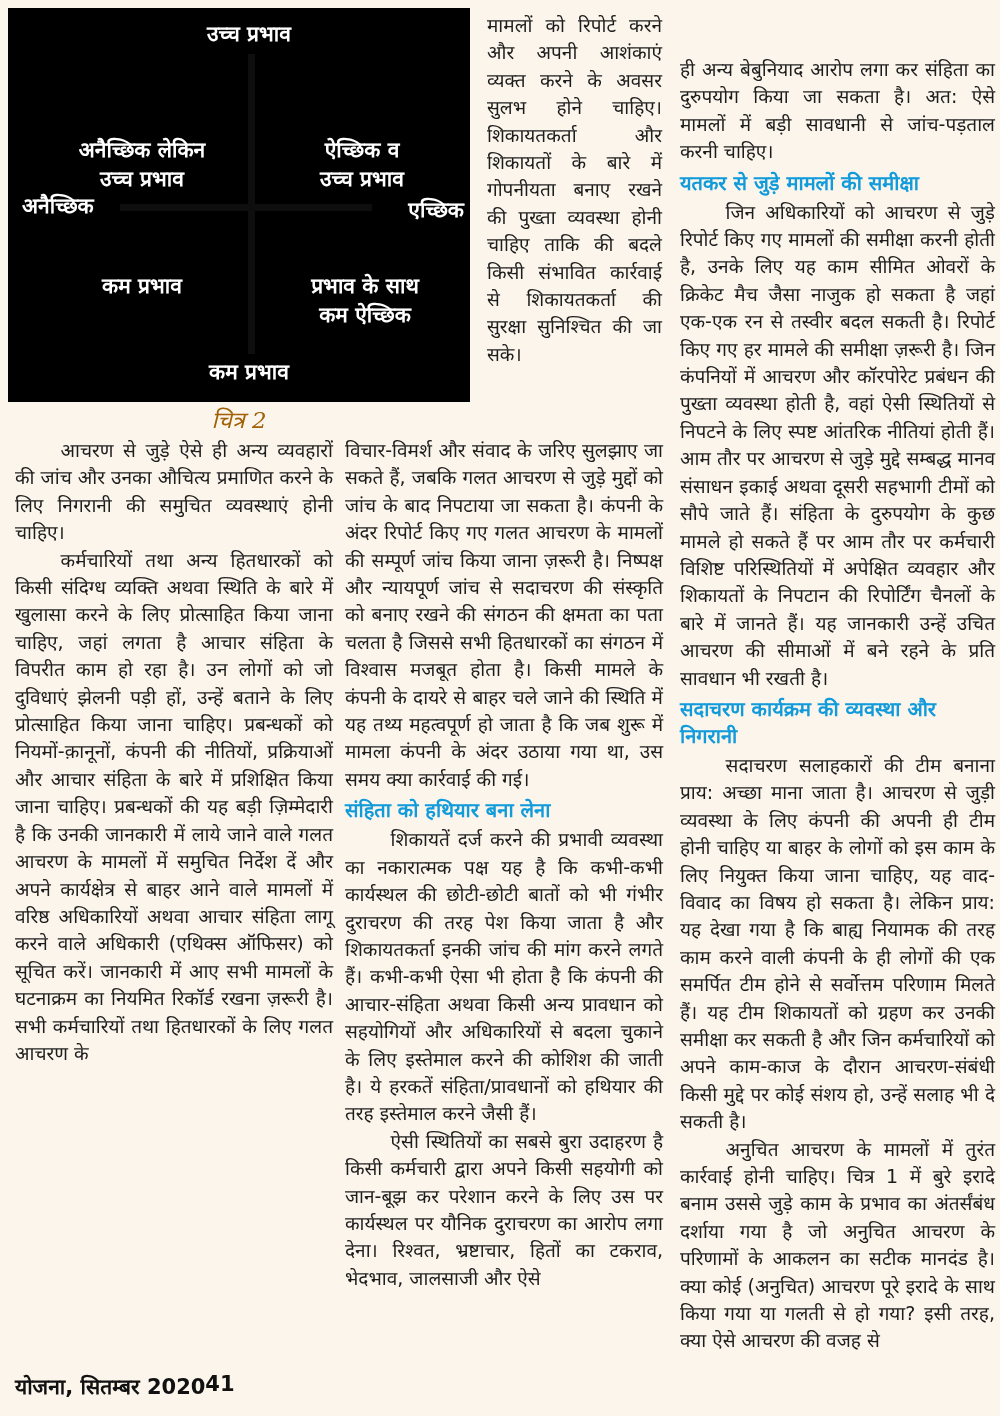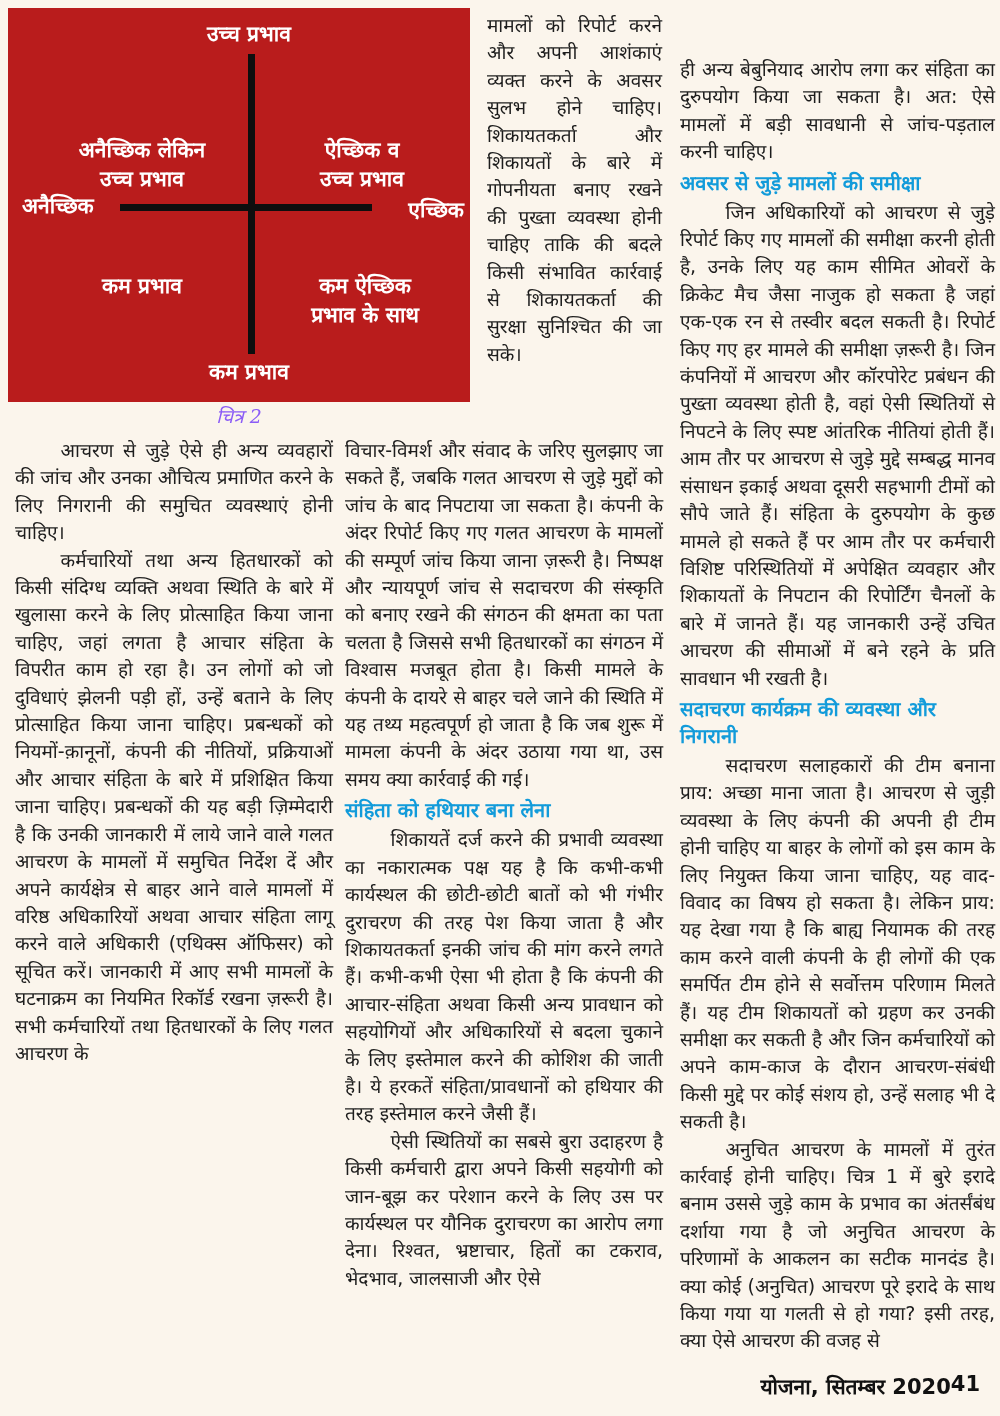--- a/index.html
+++ b/index.html
@@ -2,53 +2,53 @@
 <html lang="hi"><head>
 <meta charset="utf-8">
 <style>
   html,body { margin:0; padding:0; }
   .page {
     position:relative; width:1000px; height:1416px;
     background:#fbf5ec; color:#1c1c1c; overflow:hidden;
     font-family:"DejaVu Sans", sans-serif;
   }
   
-  .figure { position:absolute; left:8px; top:8px; width:462px; height:394px; background:#b91c1c; }
+  .figure { position:absolute; left:8px; top:8px; width:462px; height:394px; background:#000000; }
   .fig-text { position:absolute; color:#ffffff; font-weight:bold; font-size:21px; line-height:29px; text-align:center; }
   .fig-text span { display:block; }
   .f-top    { left:81px;  top:12px;  width:320px; }
   .f-bottom { left:81px;  top:350px; width:320px; }
   .f-left   { left:14px;  top:184px; width:100px; text-align:left; }
   .f-right  { left:372px; top:188px; width:84px;  text-align:right; }
   .f-tl     { left:28px;  top:94px;  width:212px;margin-top:34px; }
   .f-tr     { left:258px; top:94px;  width:192px;margin-top:34px; }
   .f-bl     { left:28px;  top:264px; width:212px; }
   .f-br     { left:258px; top:264px; width:198px; }
   .vline { position:absolute; left:240px; top:46px;  width:7px;   height:300px; background:#0e0e0e; }
   .hline { position:absolute; left:112px; top:196px; width:252px; height:7px;   background:#0e0e0e; }
   .fig-caption {
     position:absolute; left:8px; top:403px; width:462px; text-align:center;
-    font-family:"DejaVu Serif", serif; font-style:italic; font-size:19px; color:#8b5cf6;
+    font-family:"DejaVu Serif", serif; font-style:italic; font-size:23px; color:#a16207;
   }
   
   .col { position:absolute; font-size:19px; line-height:27.4px; text-align:justify; }
   .col p { margin:0; }
   .col p.ind { text-indent:2.4em; }
   .col h3 {
     color:#129bda; font-size:20px; line-height:27px; font-weight:bold;
     margin:4px 0 2px 0; text-align:left;
   }
   .col1    { left:15px;  top:437px; width:318px; }
   .col2top { left:487px; top:12px;  width:175px; }
   .col2    { left:345px; top:437px; width:318px; }
   .col3    { left:680px; top:12px;  width:315px;margin-top:44px; }
   
   .footer {
     position:absolute; left:15px; right:20px; top:1372px;
-    display:flex; justify-content:flex-end;
+    display:flex; justify-content:flex-start;
     font-weight:bold; font-size:21px; color:#111111;
   }
 </style>
 </head>
 <body>
 
 <div class="page">
 
   <div class="figure">
     <div class="fig-text f-top">उच्च प्रभाव</div>
@@ -61,22 +61,22 @@
       <span>उच्च प्रभाव</span>
     </div>
     <div class="fig-text f-tr">
       <span>ऐच्छिक व</span>
       <span>उच्च प्रभाव</span>
     </div>
     <div class="fig-text f-bl">
       <span>कम प्रभाव</span>
     </div>
     <div class="fig-text f-br">
+      <span>प्रभाव के साथ</span>
       <span>कम ऐच्छिक</span>
-      <span>प्रभाव के साथ</span>
     </div>
     <div class="fig-text f-bottom">कम प्रभाव</div>
   </div>
   <div class="fig-caption">चित्र 2</div>
 
   <div class="col col2top">
     <p>मामलों को रिपोर्ट करने और अपनी आशंकाएं व्यक्त करने के अवसर सुलभ होने चाहिए। शिकायतकर्ता और शिकायतों के बारे में गोपनीयता बनाए रखने की पुख्ता व्यवस्था होनी चाहिए ताकि की बदले किसी संभावित कार्रवाई से शिकायतकर्ता की सुरक्षा सुनिश्चित की जा सके।</p>
   </div>
 
   <div class="col col1">
@@ -86,21 +86,21 @@
 
   <div class="col col2">
     <p>विचार-विमर्श और संवाद के जरिए सुलझाए जा सकते हैं, जबकि गलत आचरण से जुड़े मुद्दों को जांच के बाद निपटाया जा सकता है। कंपनी के अंदर रिपोर्ट किए गए गलत आचरण के मामलों की सम्पूर्ण जांच किया जाना ज़रूरी है। निष्पक्ष और न्यायपूर्ण जांच से सदाचरण की संस्कृति को बनाए रखने की संगठन की क्षमता का पता चलता है जिससे सभी हितधारकों का संगठन में विश्वास मजबूत होता है। किसी मामले के कंपनी के दायरे से बाहर चले जाने की स्थिति में यह तथ्य महत्वपूर्ण हो जाता है कि जब शुरू में मामला कंपनी के अंदर उठाया गया था, उस समय क्या कार्रवाई की गई।</p>
     <h3>संहिता को हथियार बना लेना</h3>
     <p class="ind">शिकायतें दर्ज करने की प्रभावी व्यवस्था का नकारात्मक पक्ष यह है कि कभी-कभी कार्यस्थल की छोटी-छोटी बातों को भी गंभीर दुराचरण की तरह पेश किया जाता है और शिकायतकर्ता इनकी जांच की मांग करने लगते हैं। कभी-कभी ऐसा भी होता है कि कंपनी की आचार-संहिता अथवा किसी अन्य प्रावधान को सहयोगियों और अधिकारियों से बदला चुकाने के लिए इस्तेमाल करने की कोशिश की जाती है। ये हरकतें संहिता/प्रावधानों को हथियार की तरह इस्तेमाल करने जैसी हैं।</p>
     <p class="ind">ऐसी स्थितियों का सबसे बुरा उदाहरण है किसी कर्मचारी द्वारा अपने किसी सहयोगी को जान-बूझ कर परेशान करने के लिए उस पर कार्यस्थल पर यौनिक दुराचरण का आरोप लगा देना। रिश्वत, भ्रष्टाचार, हितों का टकराव, भेदभाव, जालसाजी और ऐसे</p>
   </div>
 
   <div class="col col3">
     <p>ही अन्य बेबुनियाद आरोप लगा कर संहिता का दुरुपयोग किया जा सकता है। अत: ऐसे मामलों में बड़ी सावधानी से जांच-पड़ताल करनी चाहिए।</p>
-    <h3>अवसर से जुड़े मामलों की समीक्षा</h3>
+    <h3>यतकर से जुड़े मामलों की समीक्षा</h3>
     <p class="ind">जिन अधिकारियों को आचरण से जुड़े रिपोर्ट किए गए मामलों की समीक्षा करनी होती है, उनके लिए यह काम सीमित ओवरों के क्रिकेट मैच जैसा नाजुक हो सकता है जहां एक-एक रन से तस्वीर बदल सकती है। रिपोर्ट किए गए हर मामले की समीक्षा ज़रूरी है। जिन कंपनियों में आचरण और कॉरपोरेट प्रबंधन की पुख्ता व्यवस्था होती है, वहां ऐसी स्थितियों से निपटने के लिए स्पष्ट आंतरिक नीतियां होती हैं। आम तौर पर आचरण से जुड़े मुद्दे सम्बद्ध मानव संसाधन इकाई अथवा दूसरी सहभागी टीमों को सौपे जाते हैं। संहिता के दुरुपयोग के कुछ मामले हो सकते हैं पर आम तौर पर कर्मचारी विशिष्ट परिस्थितियों में अपेक्षित व्यवहार और शिकायतों के निपटान की रिपोर्टिंग चैनलों के बारे में जानते हैं। यह जानकारी उन्हें उचित आचरण की सीमाओं में बने रहने के प्रति सावधान भी रखती है।</p>
     <h3>सदाचरण कार्यक्रम की व्यवस्था और निगरानी</h3>
     <p class="ind">सदाचरण सलाहकारों की टीम बनाना प्राय: अच्छा माना जाता है। आचरण से जुड़ी व्यवस्था के लिए कंपनी की अपनी ही टीम होनी चाहिए या बाहर के लोगों को इस काम के लिए नियुक्त किया जाना चाहिए, यह वाद-विवाद का विषय हो सकता है। लेकिन प्राय: यह देखा गया है कि बाह्य नियामक की तरह काम करने वाली कंपनी के ही लोगों की एक समर्पित टीम होने से सर्वोत्तम परिणाम मिलते हैं। यह टीम शिकायतों को ग्रहण कर उनकी समीक्षा कर सकती है और जिन कर्मचारियों को अपने काम-काज के दौरान आचरण-संबंधी किसी मुद्दे पर कोई संशय हो, उन्हें सलाह भी दे सकती है।</p>
     <p class="ind">अनुचित आचरण के मामलों में तुरंत कार्रवाई होनी चाहिए। चित्र 1 में बुरे इरादे बनाम उससे जुड़े काम के प्रभाव का अंतर्संबंध दर्शाया गया है जो अनुचित आचरण के परिणामों के आकलन का सटीक मानदंड है। क्या कोई (अनुचित) आचरण पूरे इरादे के साथ किया गया या गलती से हो गया? इसी तरह, क्या ऐसे आचरण की वजह से</p>
   </div>
 
   <div class="footer">
     <span>योजना, सितम्बर 2020</span>
     <span>41</span>
   </div>

